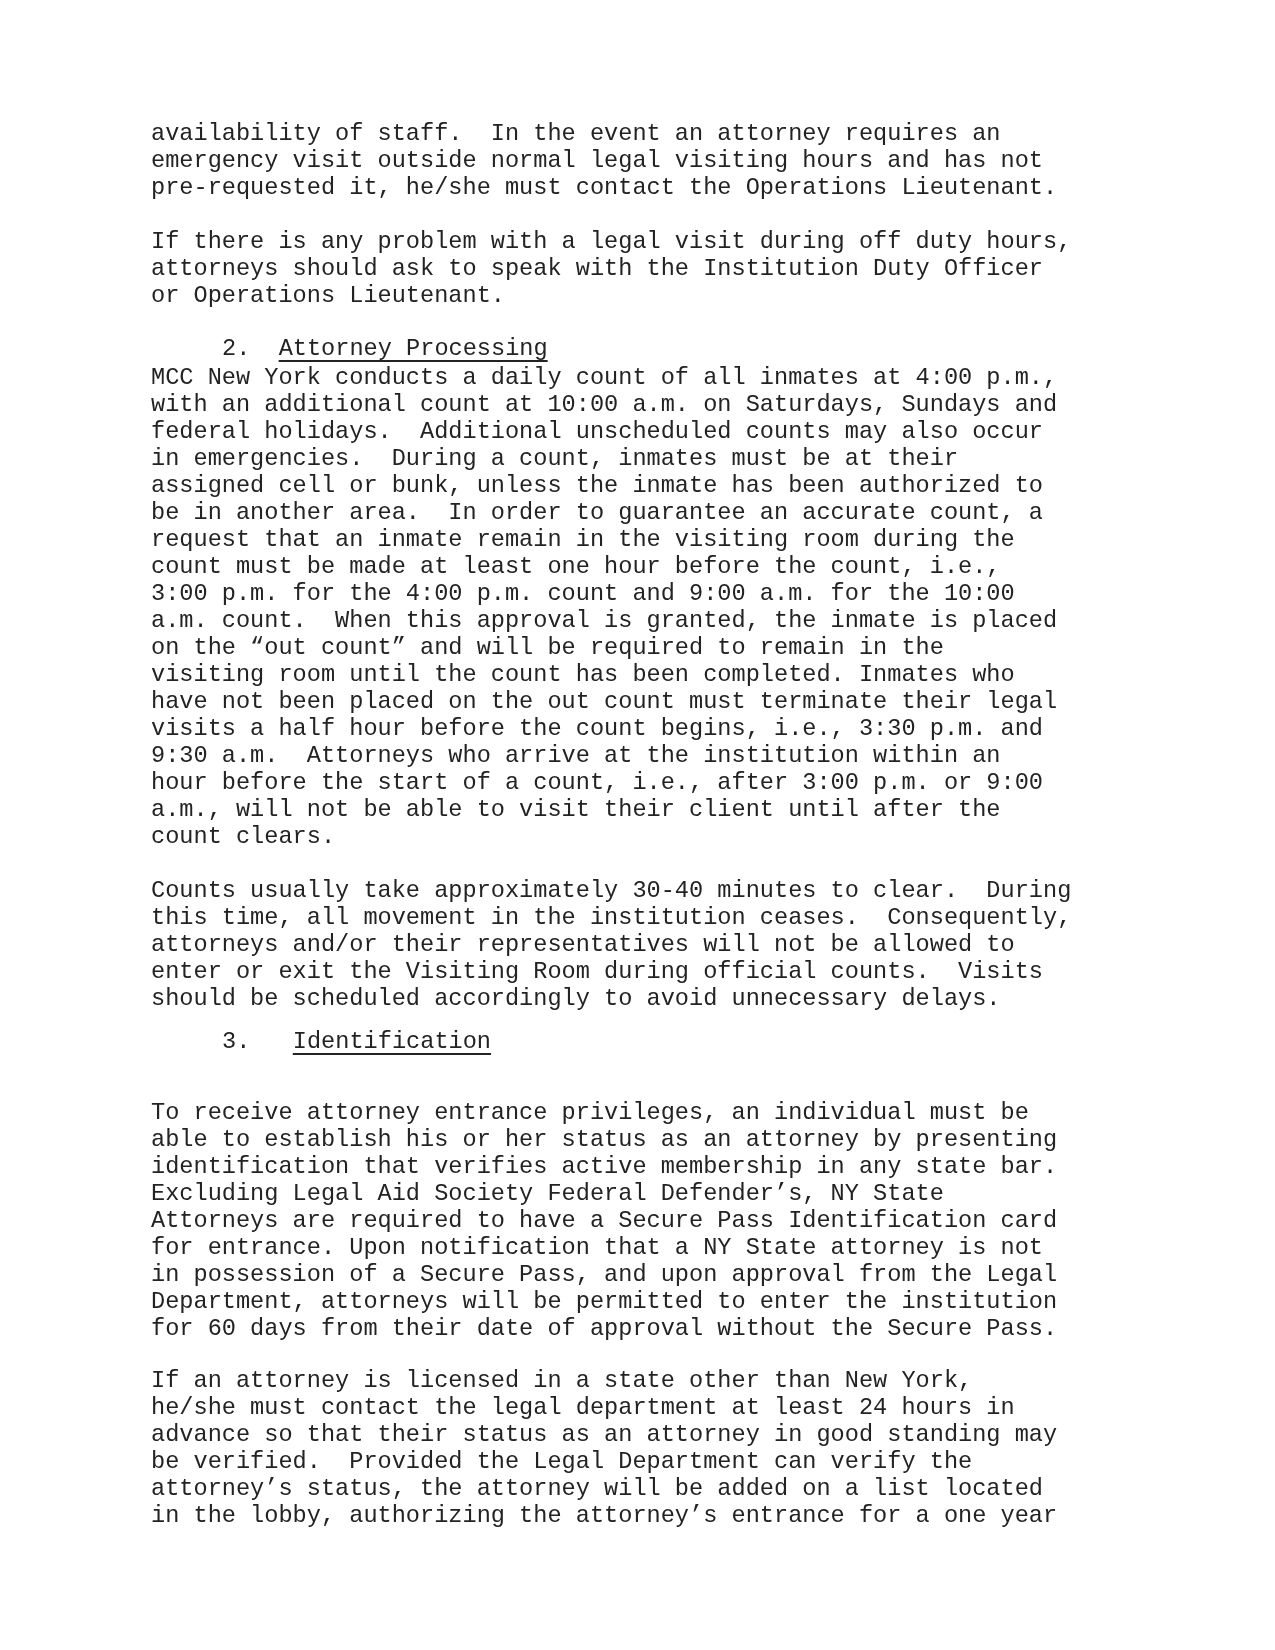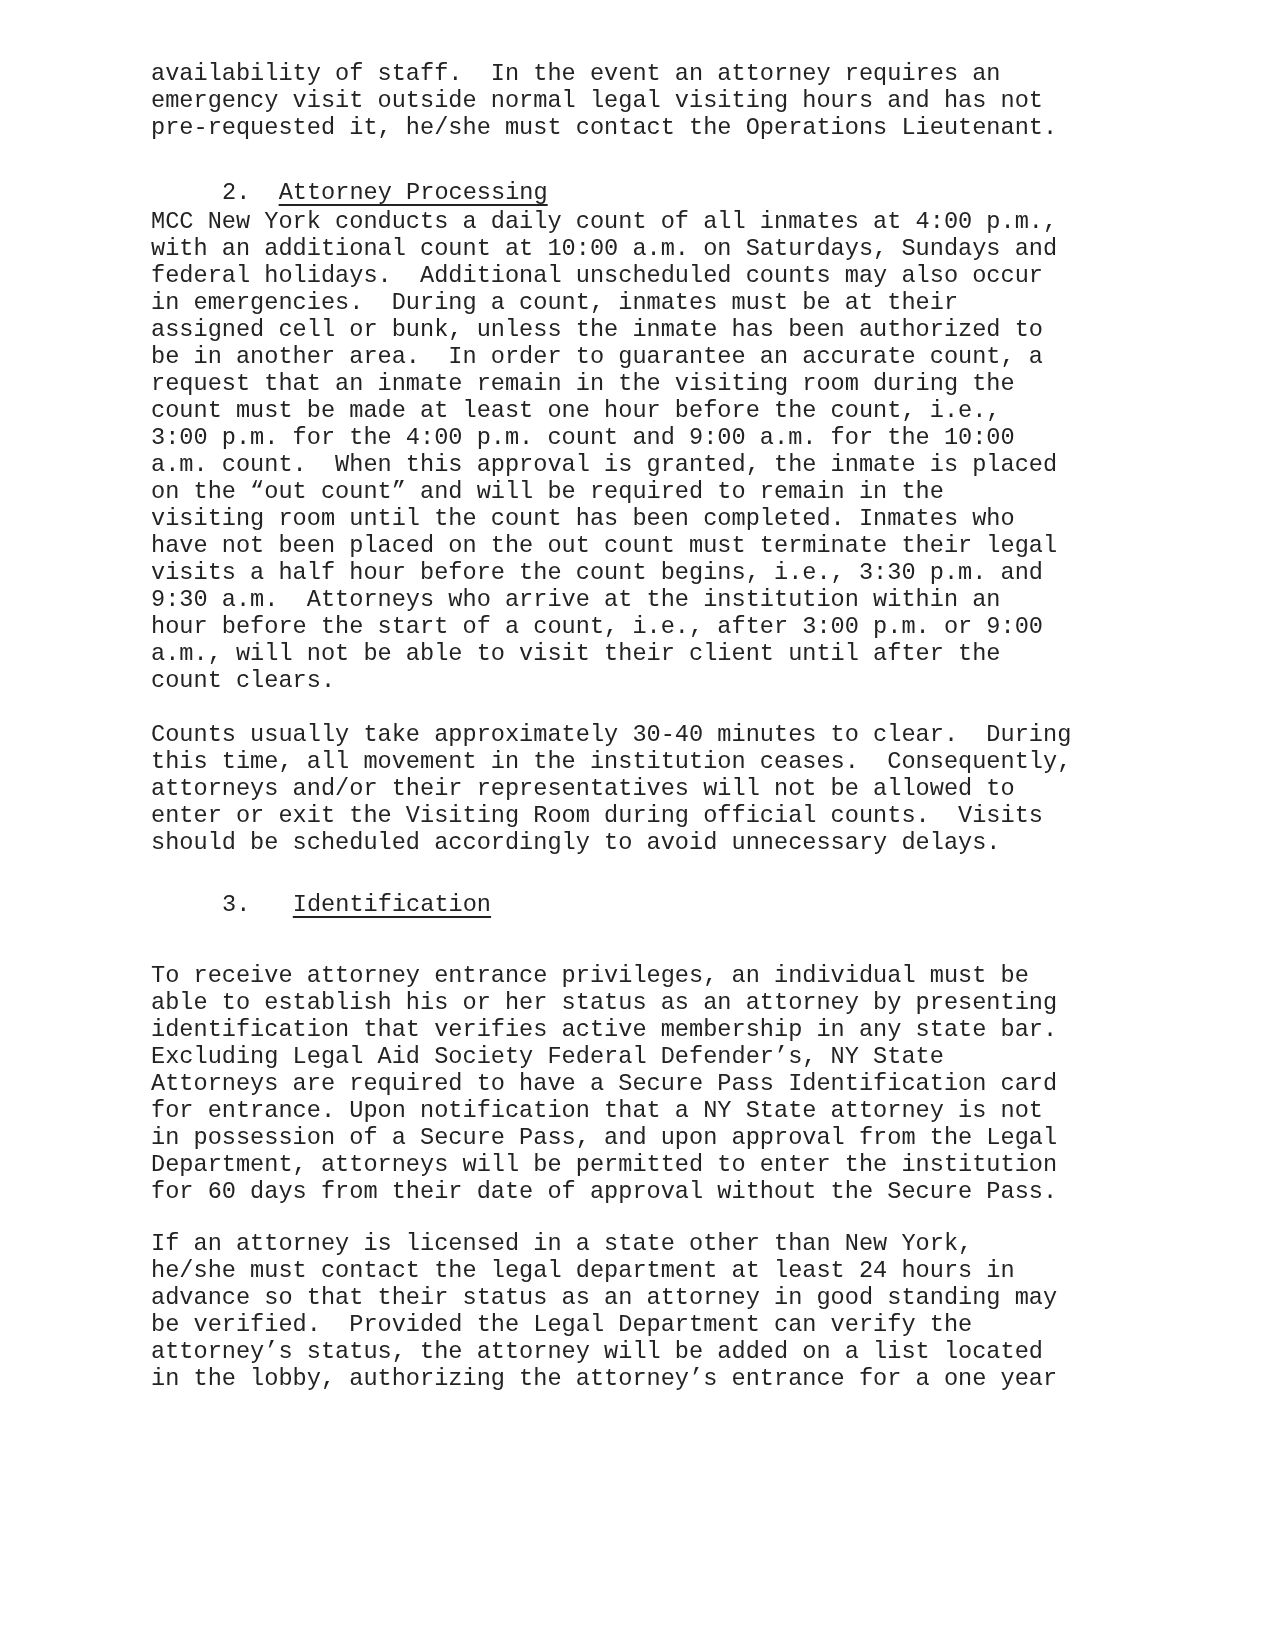--- a/index.html
+++ b/index.html
@@ -12,57 +12,60 @@
     width: 1275px;
     height: 1650px;
     background: #ffffff;
     color: #232323;
     font-family: "Liberation Mono", "DejaVu Sans Mono", monospace;
     font-size: 23.6px;
     line-height: 27px;
     overflow: hidden;
   }
   .content {
-    padding: 60px 90px 0 151px;
+    padding: 120px 90px 0 151px;
   }
   .para {
     white-space: pre;
   }
   .heading {
     white-space: pre;
     padding-left: 71px;
   }
   .sec-title {
     text-decoration: underline;
     text-decoration-thickness: 2px;
     text-underline-offset: 5px;
   }
   .footer {
     white-space: pre;
     text-align: center;
     width: 100%;
   }
   .m19 { margin-top: 2px; }
   .m25 { margin-top: 25px; }
-  .m26 { margin-top: 38px; }
+  .m26 { margin-top: 26px; }
   .m27 { margin-top: 27px; }
   .m28 { margin-top: 44px; }
   .m33 { margin-top: 33px; }
-  .m35 { margin-top: 35px; }
+  .m35 { margin-top: 16px; }
 </style>
 </head>
 <body>
 
 <div class="page">
   <div class="content">
 
     <div class="para">availability of staff.  In the event an attorney requires an
 emergency visit outside normal legal visiting hours and has not
 pre-requested it, he/she must contact the Operations Lieutenant.</div>
 
+    <div class="para m27">If there is any problem with a legal visit during off duty hours,
+attorneys should ask to speak with the Institution Duty Officer
+or Operations Lieutenant.</div>
 
     <div class="heading m26"><span class="sec-num">2.  </span><span class="sec-title">Attorney Processing</span></div>
 
     <div class="para m19">MCC New York conducts a daily count of all inmates at 4:00 p.m.,
 with an additional count at 10:00 a.m. on Saturdays, Sundays and
 federal holidays.  Additional unscheduled counts may also occur
 in emergencies.  During a count, inmates must be at their
 assigned cell or bunk, unless the inmate has been authorized to
 be in another area.  In order to guarantee an accurate count, a
 request that an inmate remain in the visiting room during the

